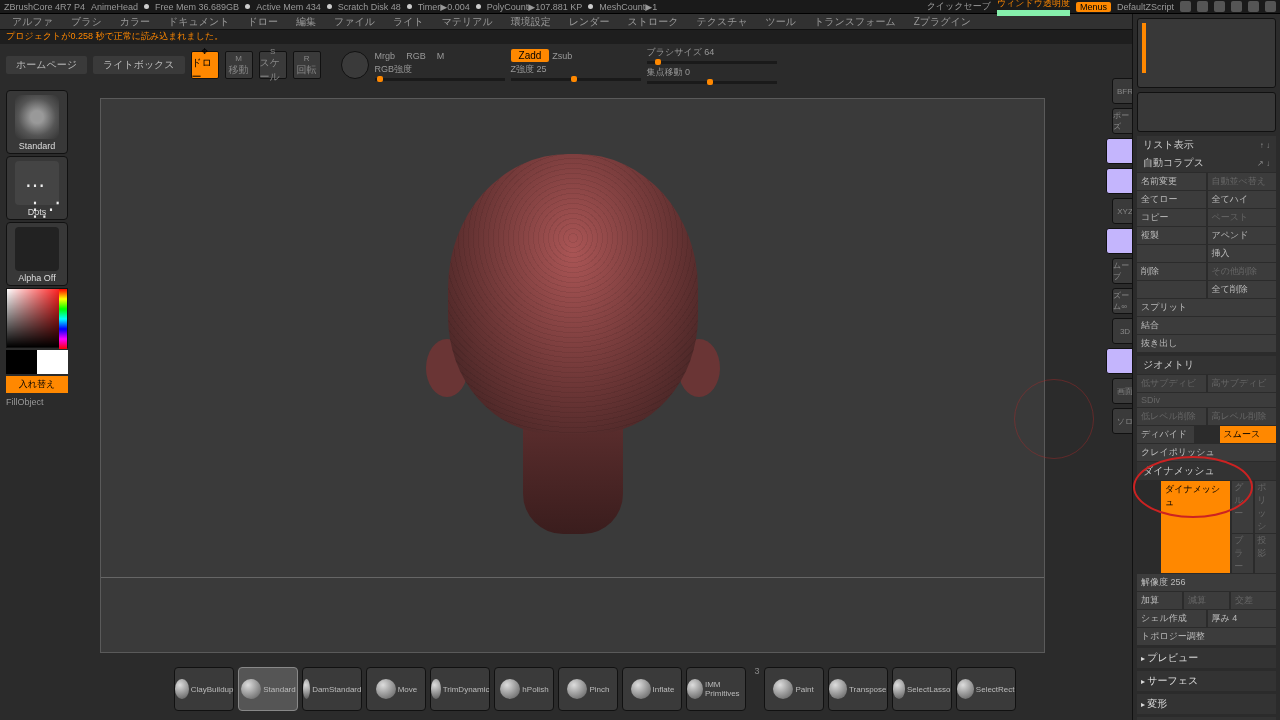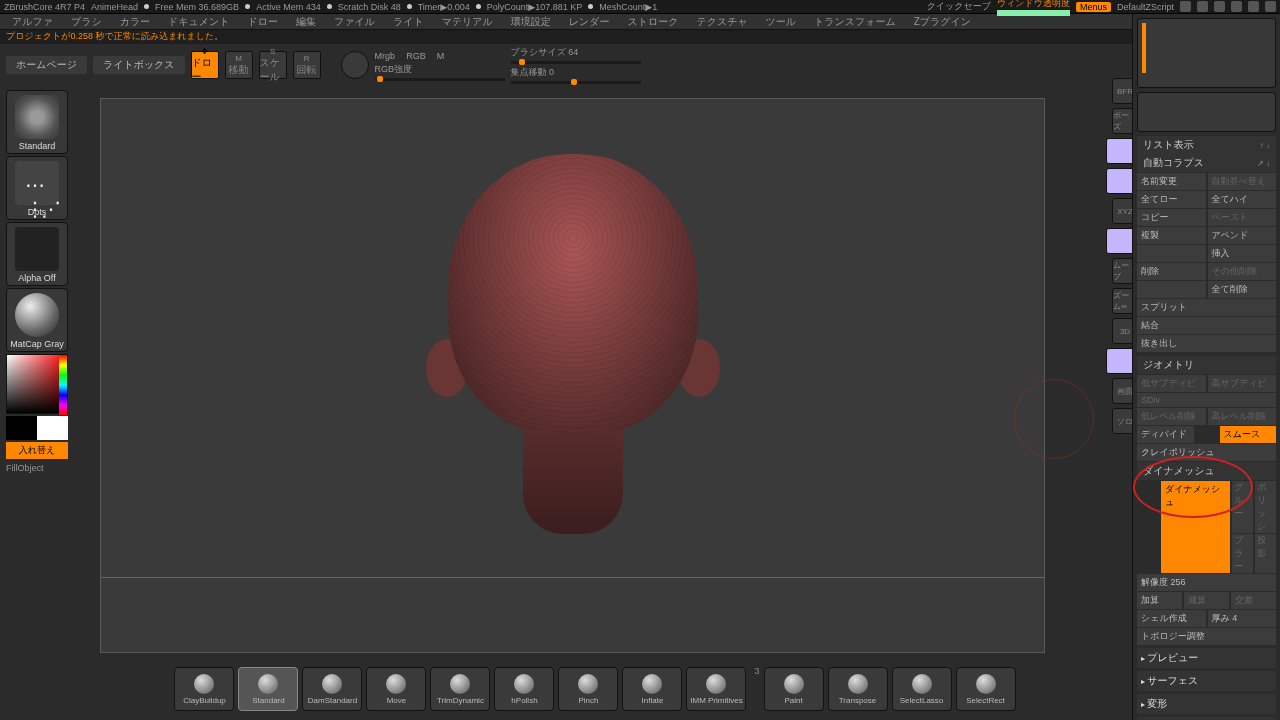--- a/index.html
+++ b/index.html
@@ -55,21 +55,21 @@
 .rpanel .hdr { background:#333; color:#ccc; padding:2px 6px; font-size:9px; display:flex; justify-content:space-between; align-items:center; }
 .rpanel .hdr .ar { font-size:8px; color:#888; }
 .rpanel .row { display:flex; gap:2px; margin:1px 0; }
 .rpanel .cell { flex:1; background:#3c3c3c; color:#bbb; padding:2px 4px; font-size:9px; cursor:pointer; min-height:14px; }
 .rpanel .cell.dim { color:#666; }
 .rpanel .cell.on { background:#ff8800; color:#000;margin-left:24px; }
 .rpanel .sec { color:#ddd; font-size:10px; padding:3px 4px; background:#333; margin-top:3px; cursor:pointer; }
 .rpanel .sec::before { content:'▸ '; font-size:8px; }
 .rpanel .redc { position:absolute; border:2px solid #cc2222; border-radius:50%; width:120px; height:62px; pointer-events:none; }
 .bbar { position:absolute; left:70px; right:160px; bottom:8px; height:46px; display:flex; gap:4px; align-items:center; justify-content:center; }
-.bbar .bb { width:60px; height:44px; background:#3a3a3a; border:1px solid #111; border-radius:4px; display:flex; flex-direction:column; align-items:center; justify-content:center; cursor:pointer; gap:2px; }
+.bbar .bb { width:60px; height:44px; background:#3a3a3a; border:1px solid #111; border-radius:4px; display:flex; flex-direction:row; align-items:center; justify-content:center; cursor:pointer; gap:2px; }
 .bbar .bb.sel { background:#555; border-color:#888; }
 .bbar .bb .sp { width:20px; height:20px; background:radial-gradient(circle at 35% 30%,#ddd,#555); border-radius:50%; }
 .bbar .bb .cap { font-size:8px; color:#bbb; }
 .bbar .n { color:#888; font-size:9px; align-self:flex-start; margin-left:4px; }
 </style>
 </head>
 <body>
 
 <div class="tb">
   <span>ZBrushCore 4R7 P4</span>
@@ -131,20 +131,27 @@
   <div style="width:8px"></div>
   <div class="circ"></div>
   <div class="slcol">
     <div><span class="lbl">Mrgb</span>&nbsp;&nbsp;&nbsp;&nbsp;<span class="lbl">RGB</span>&nbsp;&nbsp;&nbsp;&nbsp;<span class="lbl">M</span></div>
     <div class="lbl">RGB強度</div>
     <div class="sl">
         <div class="th" style="left:2px"></div>
       </div>
   </div>
   <div class="slcol">
+    <div><span class="btn on" style="padding:1px 8px">Zadd</span>&nbsp;<span class="lbl">Zsub</span></div>
+    <div class="lbl">Z強度 25</div>
+    <div class="sl">
+        <div class="th" style="left:60px"></div>
+      </div>
+  </div>
+  <div class="slcol">
     <div class="lbl">ブラシサイズ 64</div>
     <div class="sl">
         <div class="th" style="left:8px"></div>
       </div>
     <div class="lbl">集点移動 0</div>
     <div class="sl">
         <div class="th" style="left:60px"></div>
       </div>
   </div>
   <div style="flex:1"></div>
@@ -159,24 +166,20 @@
       <div class="swirl"></div>
       <div class="cap">Standard</div>
     </div>
   <div class="pbox">
       <div class="ic dots"></div>
       <div class="cap">Dots</div>
     </div>
   <div class="pbox">
       <div class="ic" style="background:#222"></div>
       <div class="cap">Alpha Off</div>
-    </div>
-  <div class="pbox">
-      <div class="sphere"></div>
-      <div class="cap">MatCap Gray</div>
     </div>
   <div class="pick">
       <div class="hue"></div>
     </div>
   <div class="bw">
       <div style="background:#000"></div>
       <div style="background:#fff"></div>
     </div>
   <div class="obtn">入れ替え</div>
   <div class="txt">FillObject</div>

